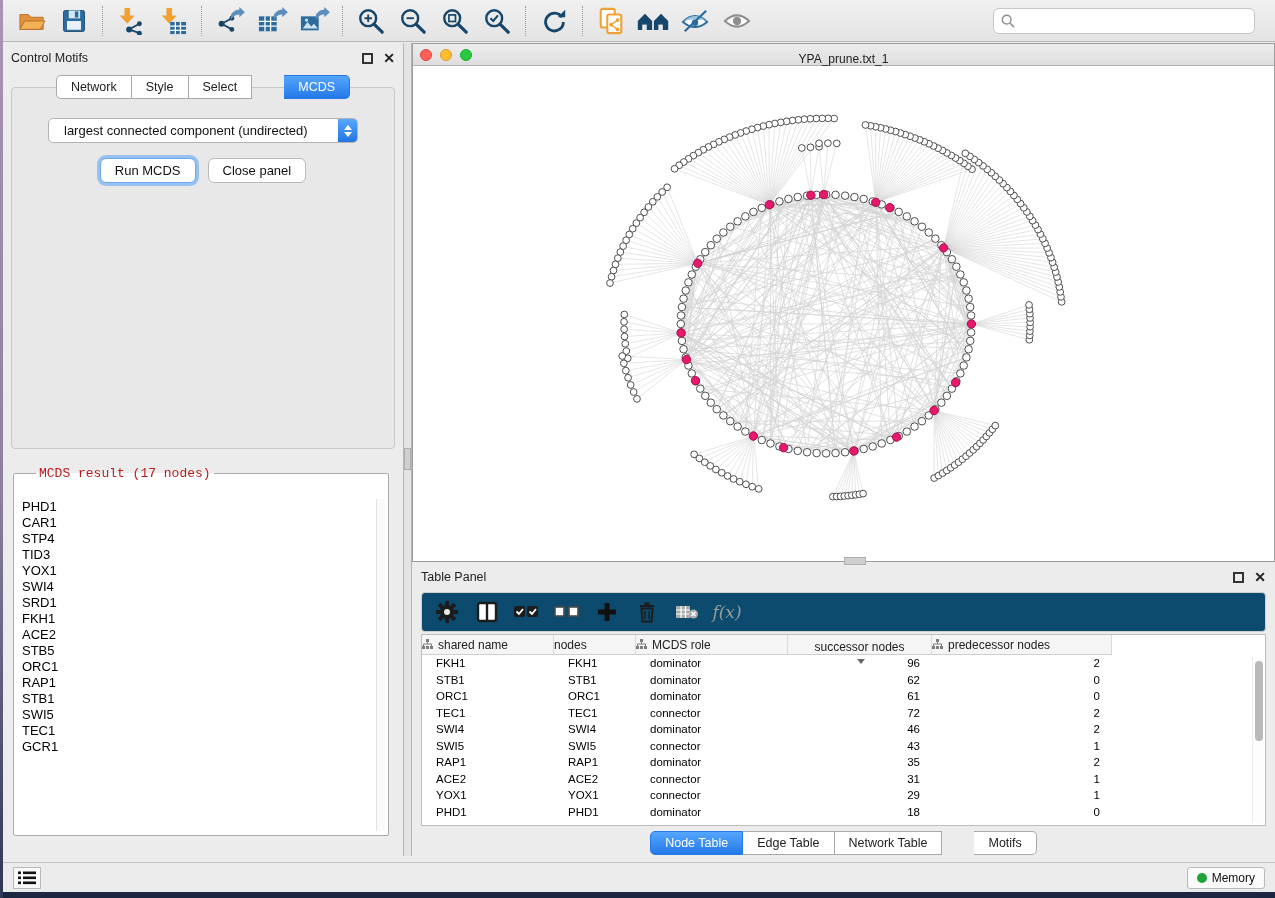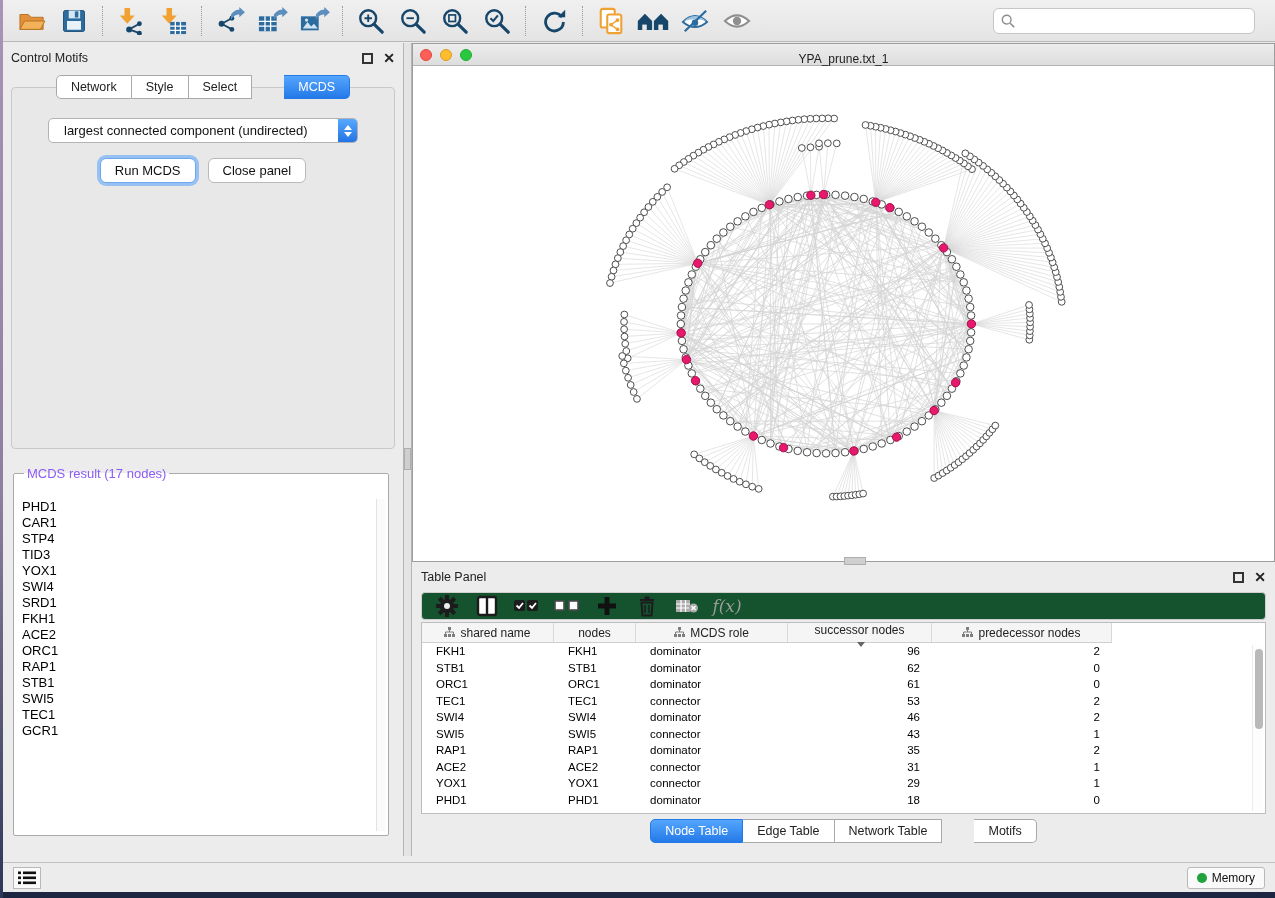--- a/index.html
+++ b/index.html
@@ -47,21 +47,21 @@
   .tri-up { width:0; height:0; border-left:4px solid transparent; border-right:4px solid transparent;
     border-bottom:5px solid #fff; }
   .tri-dn { width:0; height:0; border-left:4px solid transparent; border-right:4px solid transparent;
     border-top:5px solid #fff; }
   .cp-buttons { display:flex; justify-content:center; gap:12px; margin-top:15px; }
   .mac-btn { font-size:13px; font-family:"Liberation Sans",sans-serif; padding:4px 14px;
     background:#fff; border:1px solid #b9b9b9; border-radius:6px; color:#111; }
   .mac-btn.focused { box-shadow:0 0 0 3px rgba(82,160,250,.55); border-color:#6ea7ee; }
   fieldset.mcds-box { position:absolute; left:10px; right:14px; top:423px; bottom:20px;
     border:1px solid #aaa; border-radius:2px; background:#fff; padding:2px; }
-  fieldset.mcds-box legend { font-size:13px; color:#8b5cf6; padding:0 3px; margin-left:8px; background:transparent; }
+  fieldset.mcds-box legend { font-size:13px; color:#b91c1c; padding:0 3px; margin-left:20px; background:transparent;font-family:Liberation Mono, monospace; }
   .mcds-list { position:absolute; inset:18px 12px 4px 4px; overflow:hidden; font-size:13px; color:#000; }
   .mcds-item { line-height:16px; padding-left:4px; }
   .mcds-scroll { position:absolute; top:18px; right:3px; bottom:4px; width:9px;
     background:#fafafa; border-left:1px solid #e2e2e2; }
 
   
   .v-splitter { position:absolute; left:400px; top:43px; width:9px; bottom:36px; background:#e4e4e4;
     border-left:1px solid #b5b5b5; border-right:1px solid #b5b5b5; }
   .v-grip { position:absolute; top:405px; left:0; width:7px; height:22px; background:#cfcfcf; border:1px solid #aeaeae; }
   .h-grip { position:absolute; top:-5px; left:50%; width:22px; height:8px; background:#cfcfcf; border:1px solid #aeaeae; }
@@ -75,27 +75,27 @@
   .t-red { background:#ff5f57; border:1px solid #e0443e; }
   .t-yellow { background:#febc2e; border:1px solid #d89e24; }
   .t-green { background:#28c840; border:1px solid #1eae33; }
   .net-title { position:absolute; left:0; right:0; text-align:center; font-size:12px; color:#222;margin-top:8px; }
   .net-canvas-wrap { position:absolute; inset:23px 0 0 0; background:#fff; }
   .net-canvas-wrap svg { width:100%; height:100%; display:block; }
 
   
   .table-panel { position:absolute; left:409px; top:562px; right:0; bottom:36px; background:#ececec;
     padding:4px 9px; }
-  .tp-toolbar { margin-top:4px; height:28px; background:#14532d; border:1px solid #cfcfcf; border-radius:4px;
+  .tp-toolbar { margin-top:4px; height:40px; background:#0c4a6e; border:1px solid #cfcfcf; border-radius:4px;
     display:flex; align-items:center; gap:14px; padding:0 12px; }
   .tp-btn { width:26px; height:26px; display:flex; align-items:center; justify-content:center; }
   .fx { font-family:"DejaVu Serif", serif; font-style:italic; font-size:17px; color:#9c9c9c; }
   .ttable { margin-top:2px; background:#fff; border:1px solid #bdbdbd; height:192px; position:relative; overflow:hidden; }
   .thead { display:flex; height:20px; background:#f5f5f5; border-bottom:1px solid #cfcfcf; width:690px; }
-  .th { display:flex; align-items:center; justify-content:center; gap:5px; font-size:12px; color:#222;
+  .th { display:flex; align-items:center; justify-content:flex-start; gap:5px; font-size:12px; color:#222;
     border-right:1px solid #d9d9d9; position:relative; }
   .tbody { width:690px; }
   .trow { display:flex; height:16.5px; align-items:center; }
   .tcell { font-size:11.5px; color:#000; padding-left:14px; }
   .tcell.num { text-align:right; padding-left:0; padding-right:12px; }
   .c0 { width:132px; } .c1 { width:82px; } .c2 { width:152px; } .c3 { width:144px;flex-direction:column; } .c4 { width:180px; }
   .sort-ind { width:0; height:0; border-left:4px solid transparent; border-right:4px solid transparent;
     border-top:5px solid #666; margin-left:2px; }
   .t-vscroll { position:absolute; top:22px; right:2px; bottom:2px; width:11px; background:#fdfdfd;
     border-left:1px solid #ececec; }
@@ -283,20 +283,21 @@
       <div class="mcds-list">
           <div class="mcds-item">PHD1</div>
           <div class="mcds-item">CAR1</div>
           <div class="mcds-item">STP4</div>
           <div class="mcds-item">TID3</div>
           <div class="mcds-item">YOX1</div>
           <div class="mcds-item">SWI4</div>
           <div class="mcds-item">SRD1</div>
           <div class="mcds-item">FKH1</div>
           <div class="mcds-item">ACE2</div>
+          <div class="mcds-item">STB5</div>
           <div class="mcds-item">ORC1</div>
           <div class="mcds-item">RAP1</div>
           <div class="mcds-item">STB1</div>
           <div class="mcds-item">SWI5</div>
           <div class="mcds-item">TEC1</div>
           <div class="mcds-item">GCR1</div>
         </div>
       <div class="mcds-scroll"></div>
     </fieldset>
   </div>
@@ -1259,21 +1260,21 @@
             <div class="tcell c0">ORC1</div>
             <div class="tcell c1">ORC1</div>
             <div class="tcell c2">dominator</div>
             <div class="tcell c3 num">61</div>
             <div class="tcell c4 num">0</div>
           </div>
           <div class="trow">
             <div class="tcell c0">TEC1</div>
             <div class="tcell c1">TEC1</div>
             <div class="tcell c2">connector</div>
-            <div class="tcell c3 num">53</div>
+            <div class="tcell c3 num">72</div>
             <div class="tcell c4 num">2</div>
           </div>
           <div class="trow">
             <div class="tcell c0">SWI4</div>
             <div class="tcell c1">SWI4</div>
             <div class="tcell c2">dominator</div>
             <div class="tcell c3 num">46</div>
             <div class="tcell c4 num">2</div>
           </div>
           <div class="trow">

